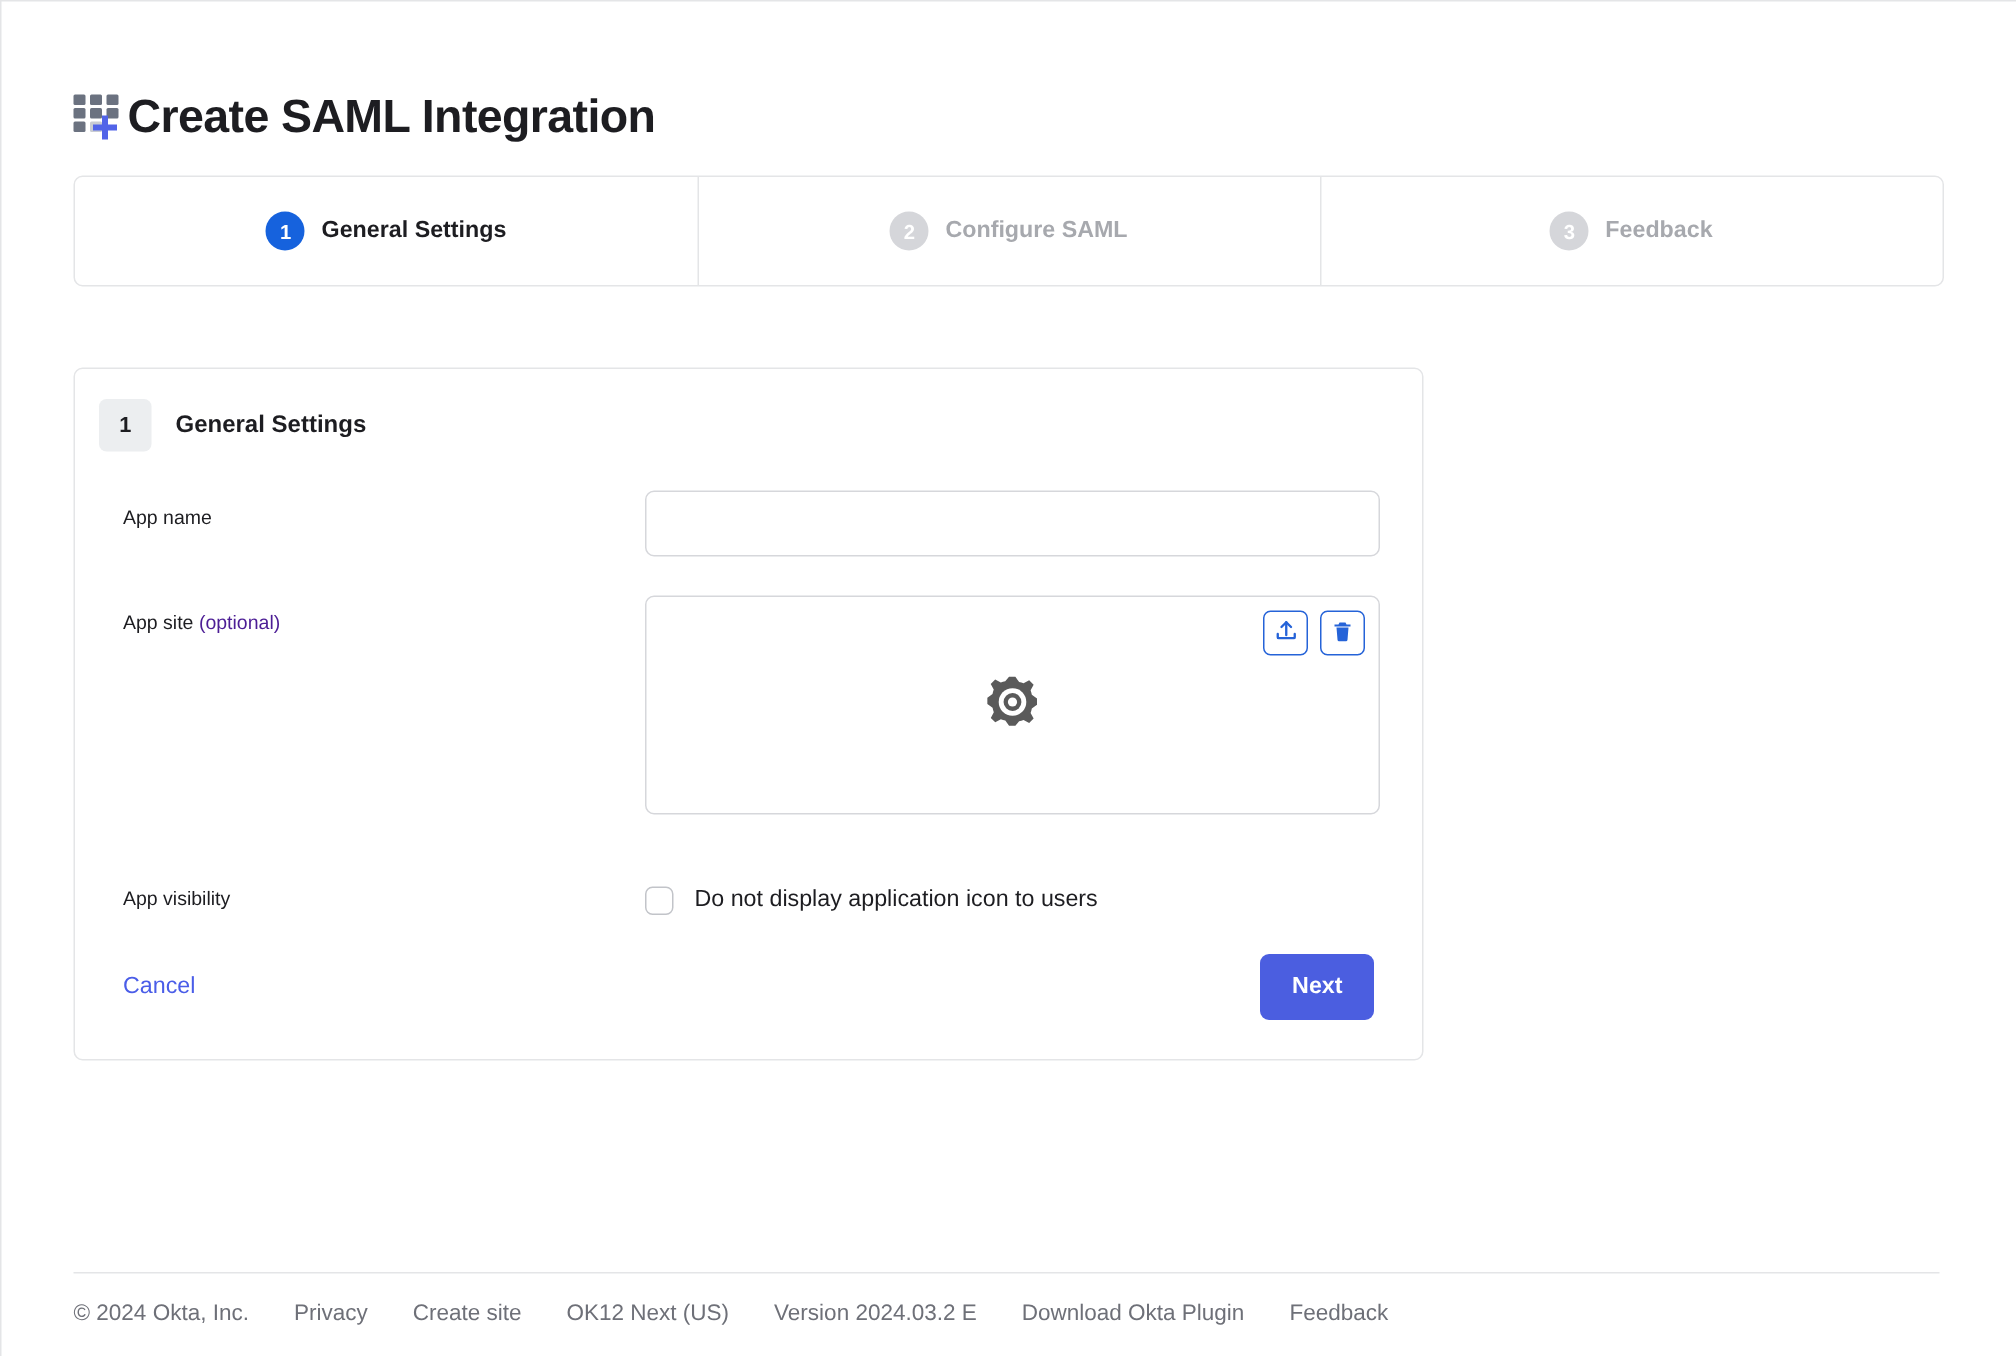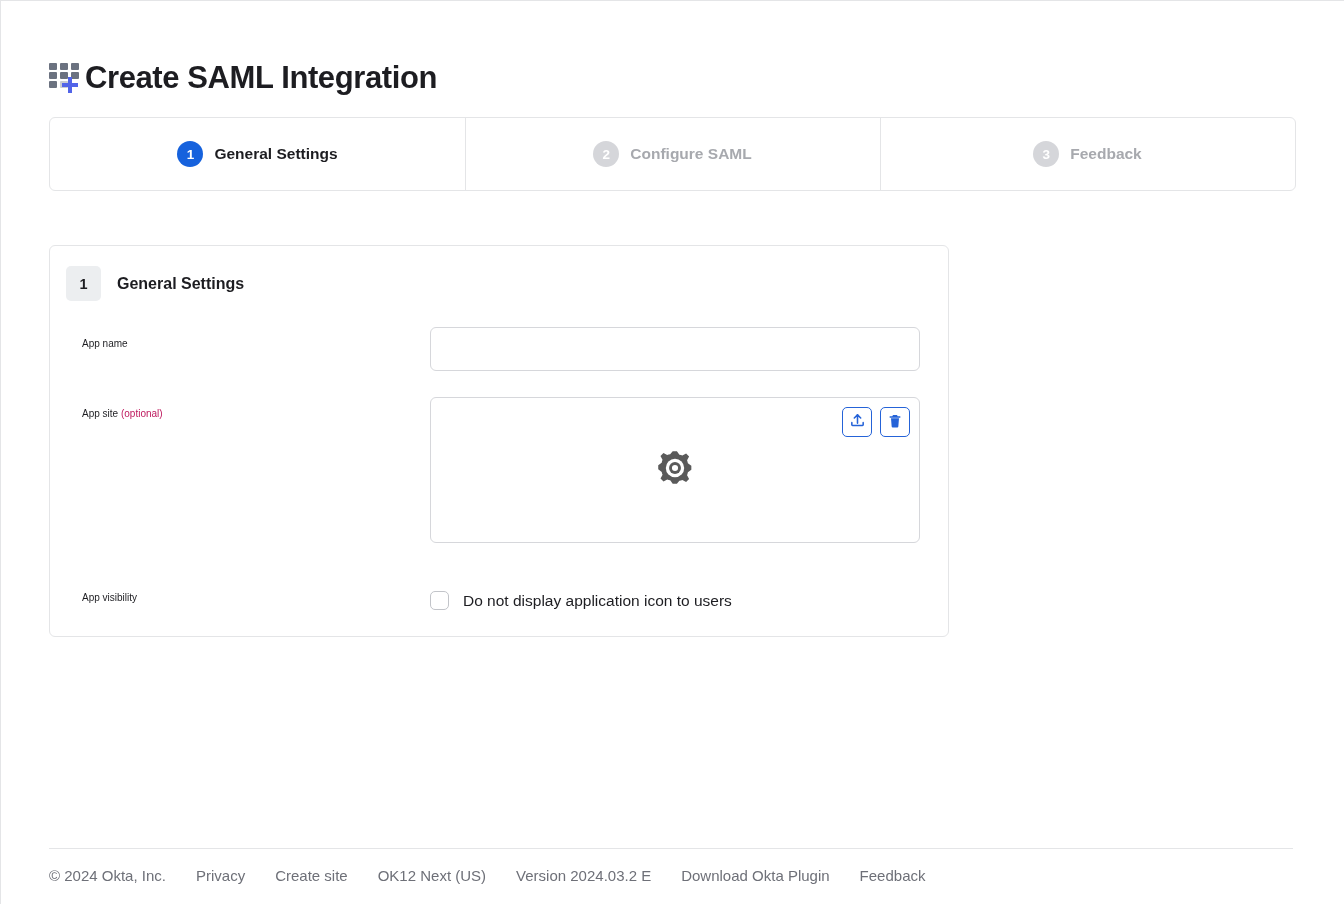--- a/index.html
+++ b/index.html
@@ -161,27 +161,27 @@
 
   .form-row {
     display: flex;
     padding: 0 32px;
     margin-top: 26px;
     align-items: flex-start;
   }
   .form-label {
     width: 348px;
     flex: 0 0 348px;
-    font-size: 10px;
+    font-size: 13px;
     color: #1d1d21;
     padding-top: 10px;
     line-height: 1.3;
   }
   .form-label .optional {
-    color: #be185d;
+    color: #4c1d95;
   }
   .form-control { flex: 1 1 auto; }
 
   .text-input {
     width: 490px;
     height: 44px;
     box-sizing: border-box;
     border: 1px solid #d6d7db;
     border-radius: 6px;
     padding: 0 12px;
@@ -225,21 +225,20 @@
     position: absolute;
     inset: 0;
     display: flex;
     align-items: center;
     justify-content: center;
   }
 
   
   .checkbox-row {
     display: flex;
-    align-items: center;
     gap: 14px;
   }
   .cbox {
     width: 19px;
     height: 19px;
     border: 1.5px solid #c2c4c9;
     border-radius: 5px;
     background: #fff;
     flex: 0 0 auto;
     box-sizing: border-box;
@@ -389,20 +388,24 @@
     </div>
 
     <div class="form-row" style="margin-top:48px;">
       <div class="form-label" style="padding-top:0;">App visibility</div>
       <div class="form-control checkbox-row">
         <span class="cbox"></span>
         <span class="cbox-label">Do not display application icon to users</span>
       </div>
     </div>
 
+    <div class="card-actions">
+      <a class="link-cancel">Cancel</a>
+      <button class="btn-next">Next</button>
+    </div>
 
   </div>
 
   <div class="page-footer">
     <span class="copyright">© 2024 Okta, Inc.</span>
     <a>Privacy</a>
     <a>Create site</a>
     <a>OK12 Next (US)</a>
     <a>Version 2024.03.2 E</a>
     <a>Download Okta Plugin</a>

